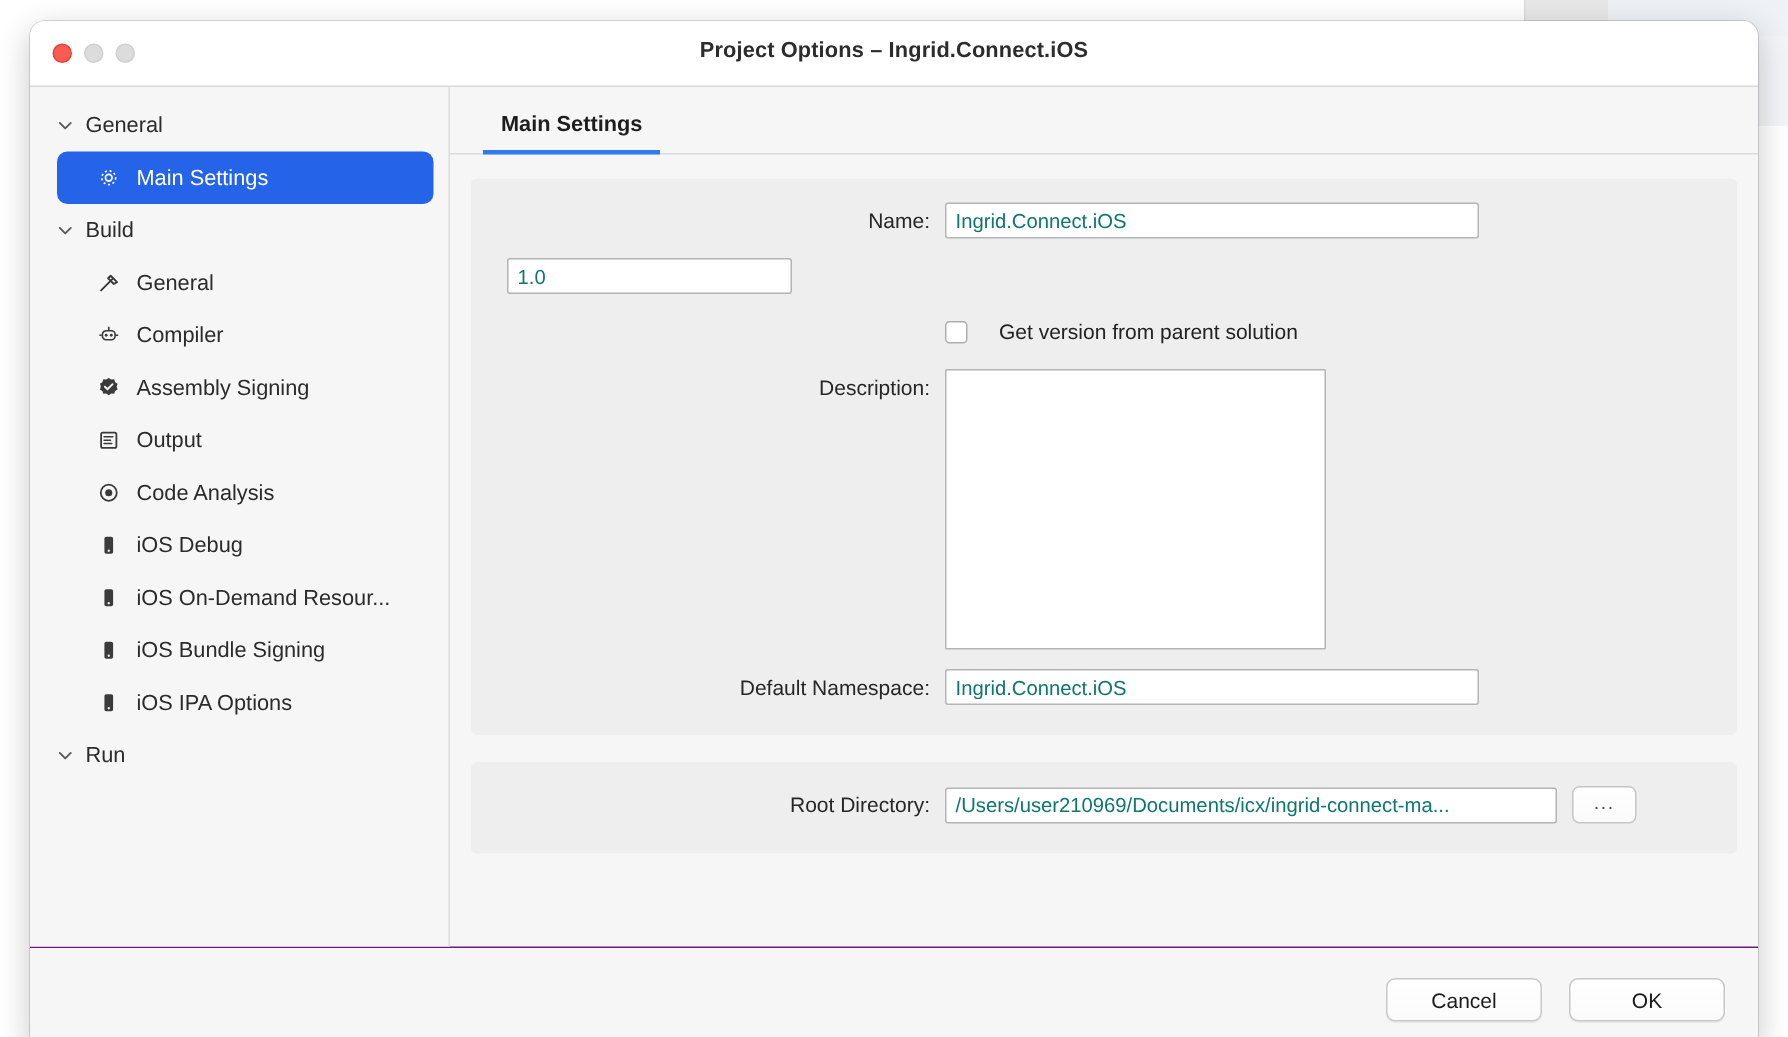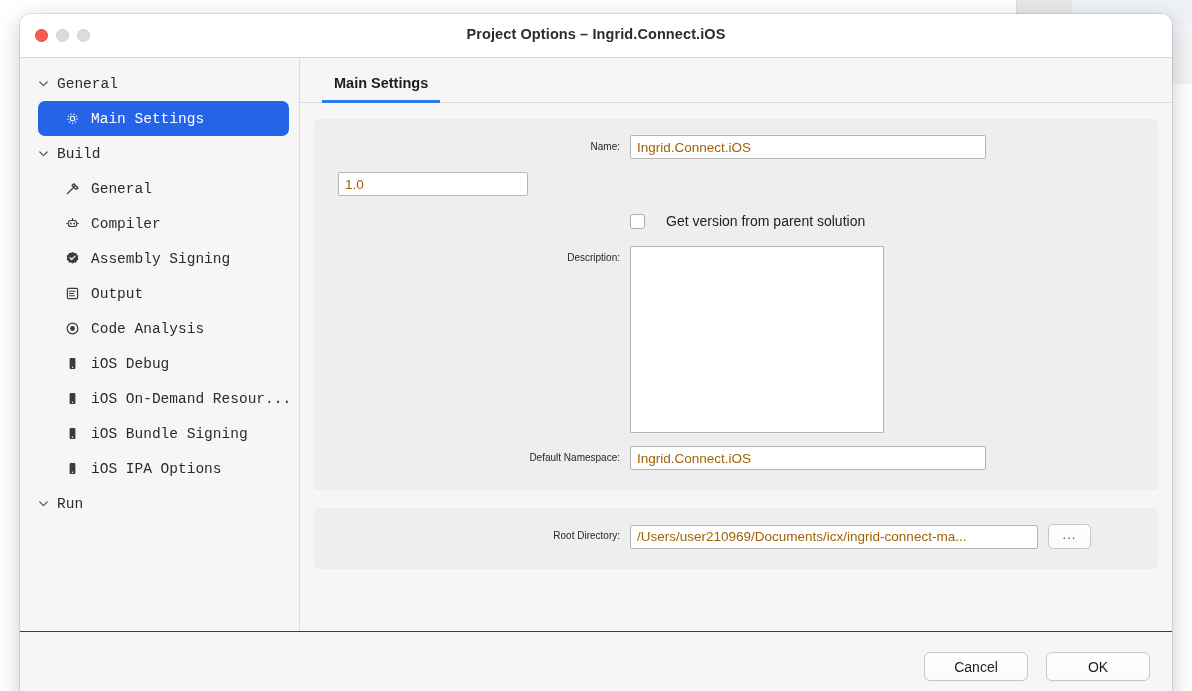--- a/index.html
+++ b/index.html
@@ -76,21 +76,20 @@
 
   
   .sidebar {
     width: 280px;
     flex: 0 0 280px;
     background: #f6f6f6;
     border-right: 1px solid #dcdcdc;
     padding-top: 8px;
     overflow: hidden;
     position: relative;
-    font-family: Liberation Mono, monospace;
   }
   .group-row {
     display: flex;
     align-items: center;
     height: 35px;
     padding-left: 18px;
     gap: 8px;
   }
   .chev {
     width: 11px; height: 11px;
@@ -178,34 +177,34 @@
     display: flex;
     align-items: flex-start;
     margin-bottom: 13px;
   }
   .frow:last-child { margin-bottom: 0; }
   .flabel {
     width: 292px;
     flex: 0 0 292px;
     text-align: right;
     padding-right: 10px;
-    font-size: 10px;
+    font-size: 14px;
     color: #262626;
     line-height: 24px;
   }
   .fctl { flex: 1 1 auto; min-width: 0; display: flex; align-items: center; }
 
   input[type="text"], .fake-input {
     height: 24px;
     border: 1px solid #b4b4b4;
     background: #ffffff;
     border-radius: 2px;
     font-family: "Liberation Sans", sans-serif;
     font-size: 13.5px;
-    color: #a16207;
+    color: #0f766e;
     padding: 0 6px;
     line-height: 22px;
     outline: none;
   }
   .w-name { width: 356px; }
   .w-version { width: 190px; }
   .w-ns { width: 356px; }
   .w-root { width: 408px; white-space: nowrap; overflow: hidden; text-overflow: ellipsis; }
 
   textarea.desc {

